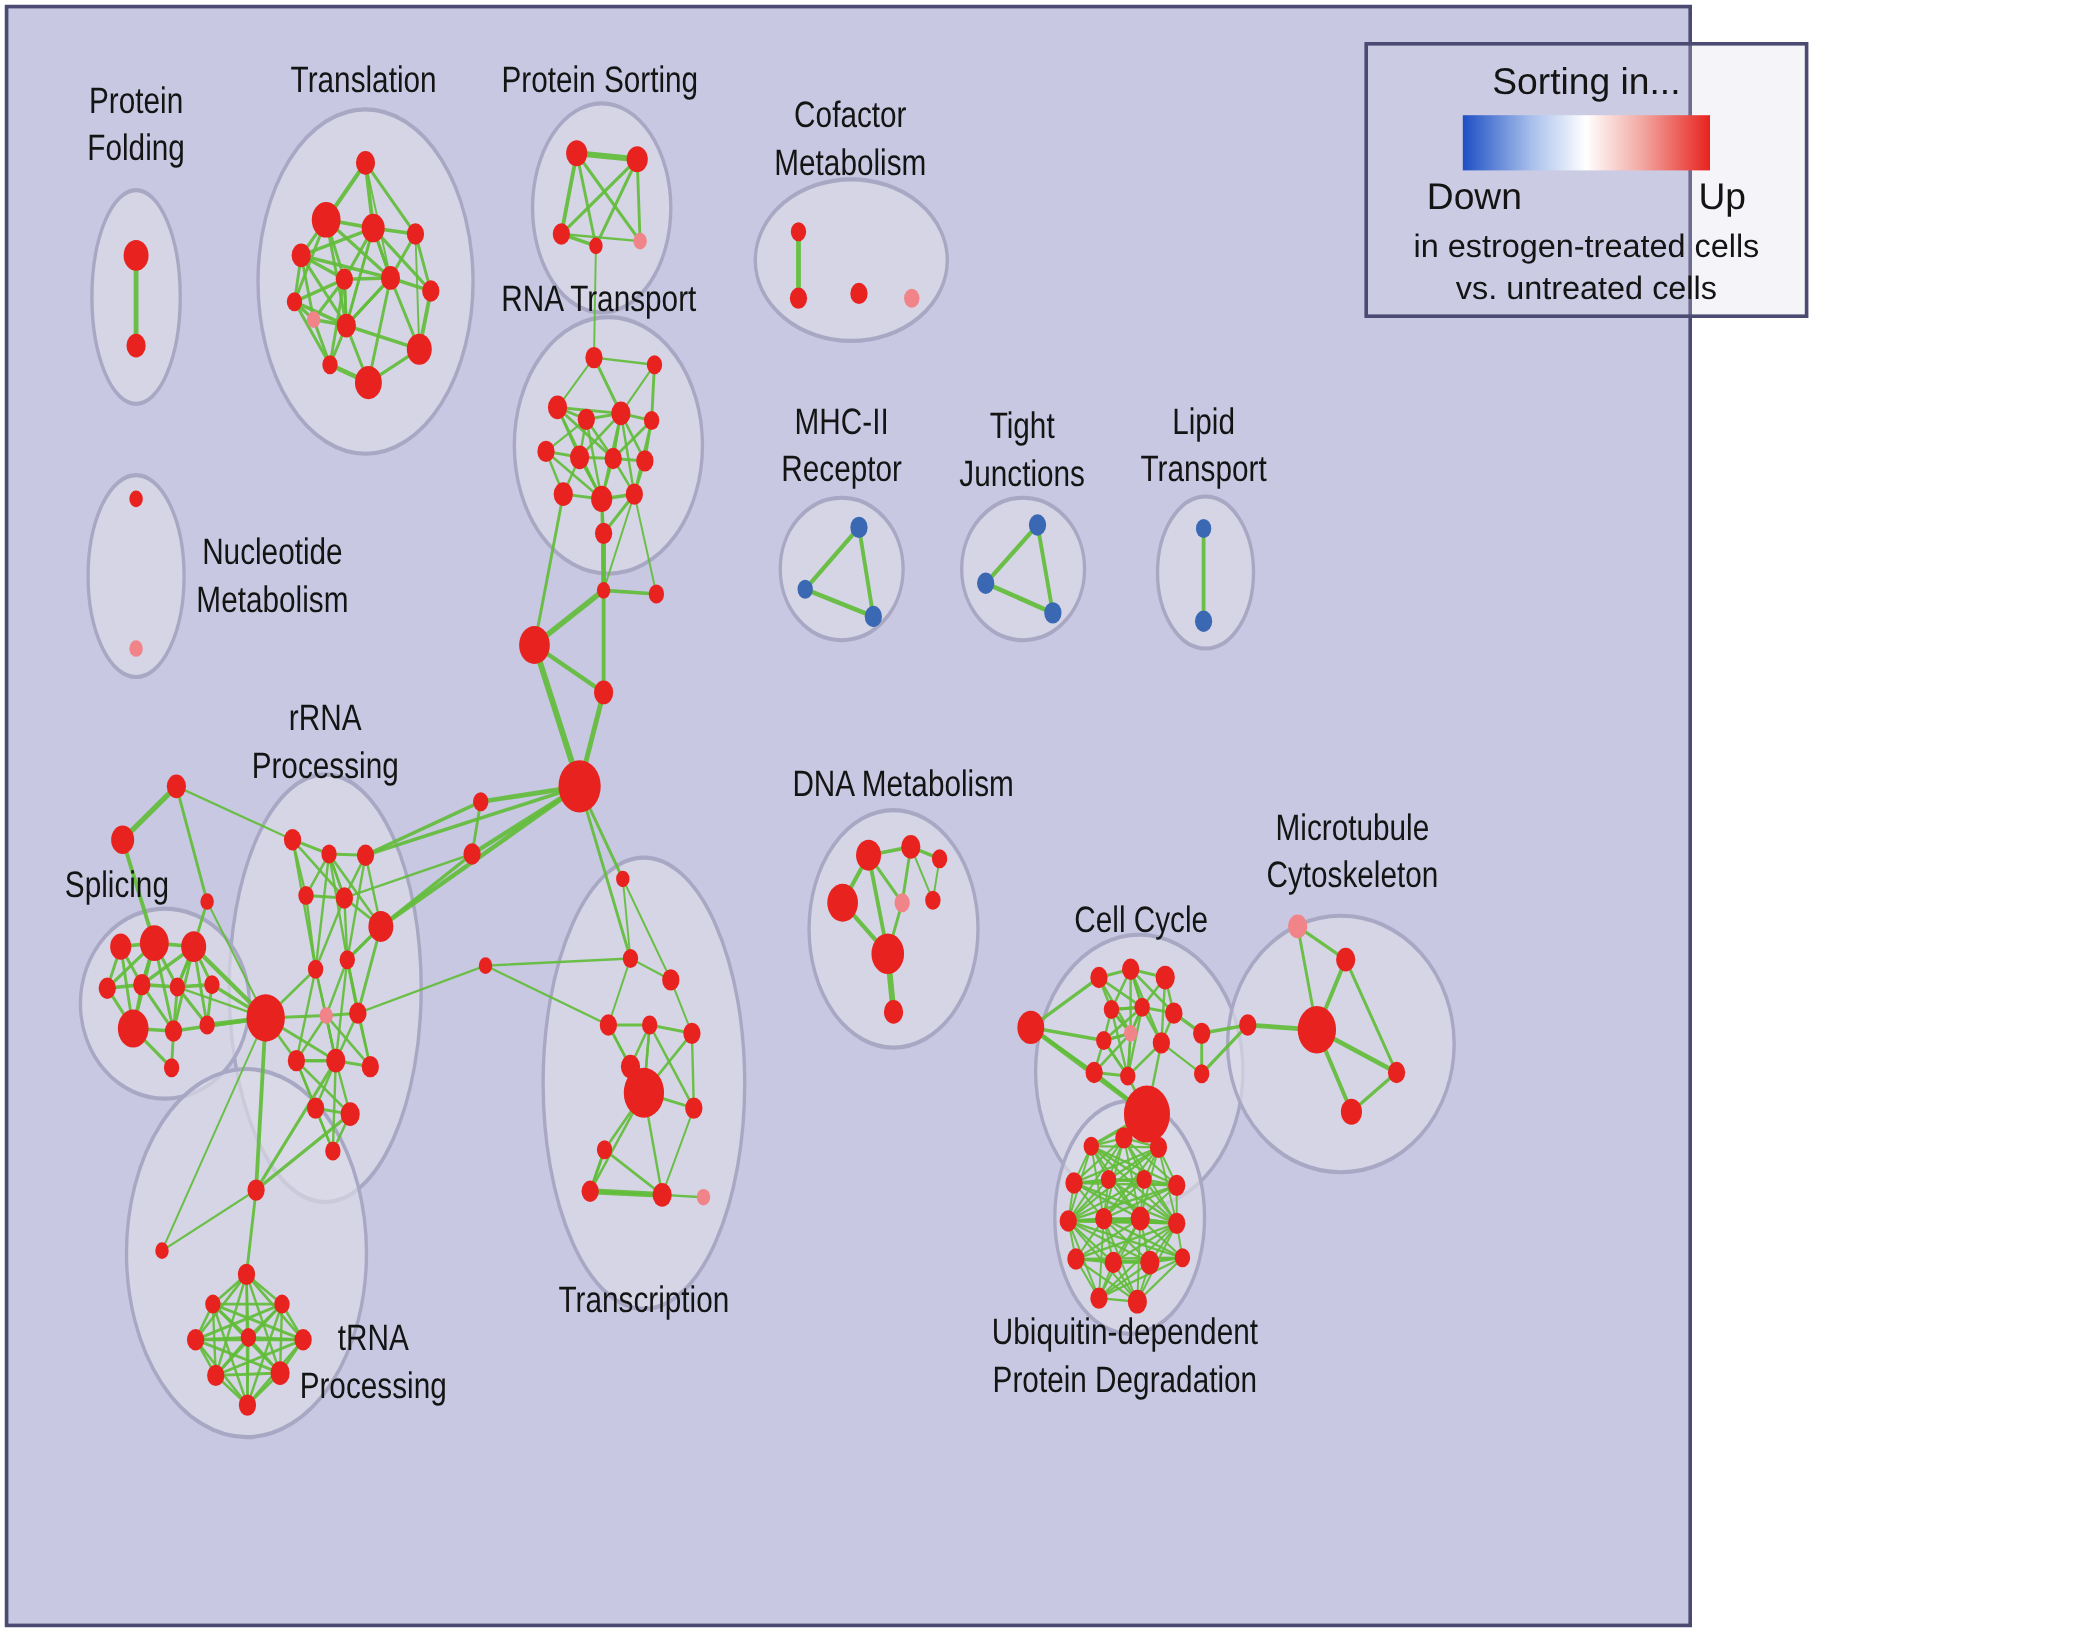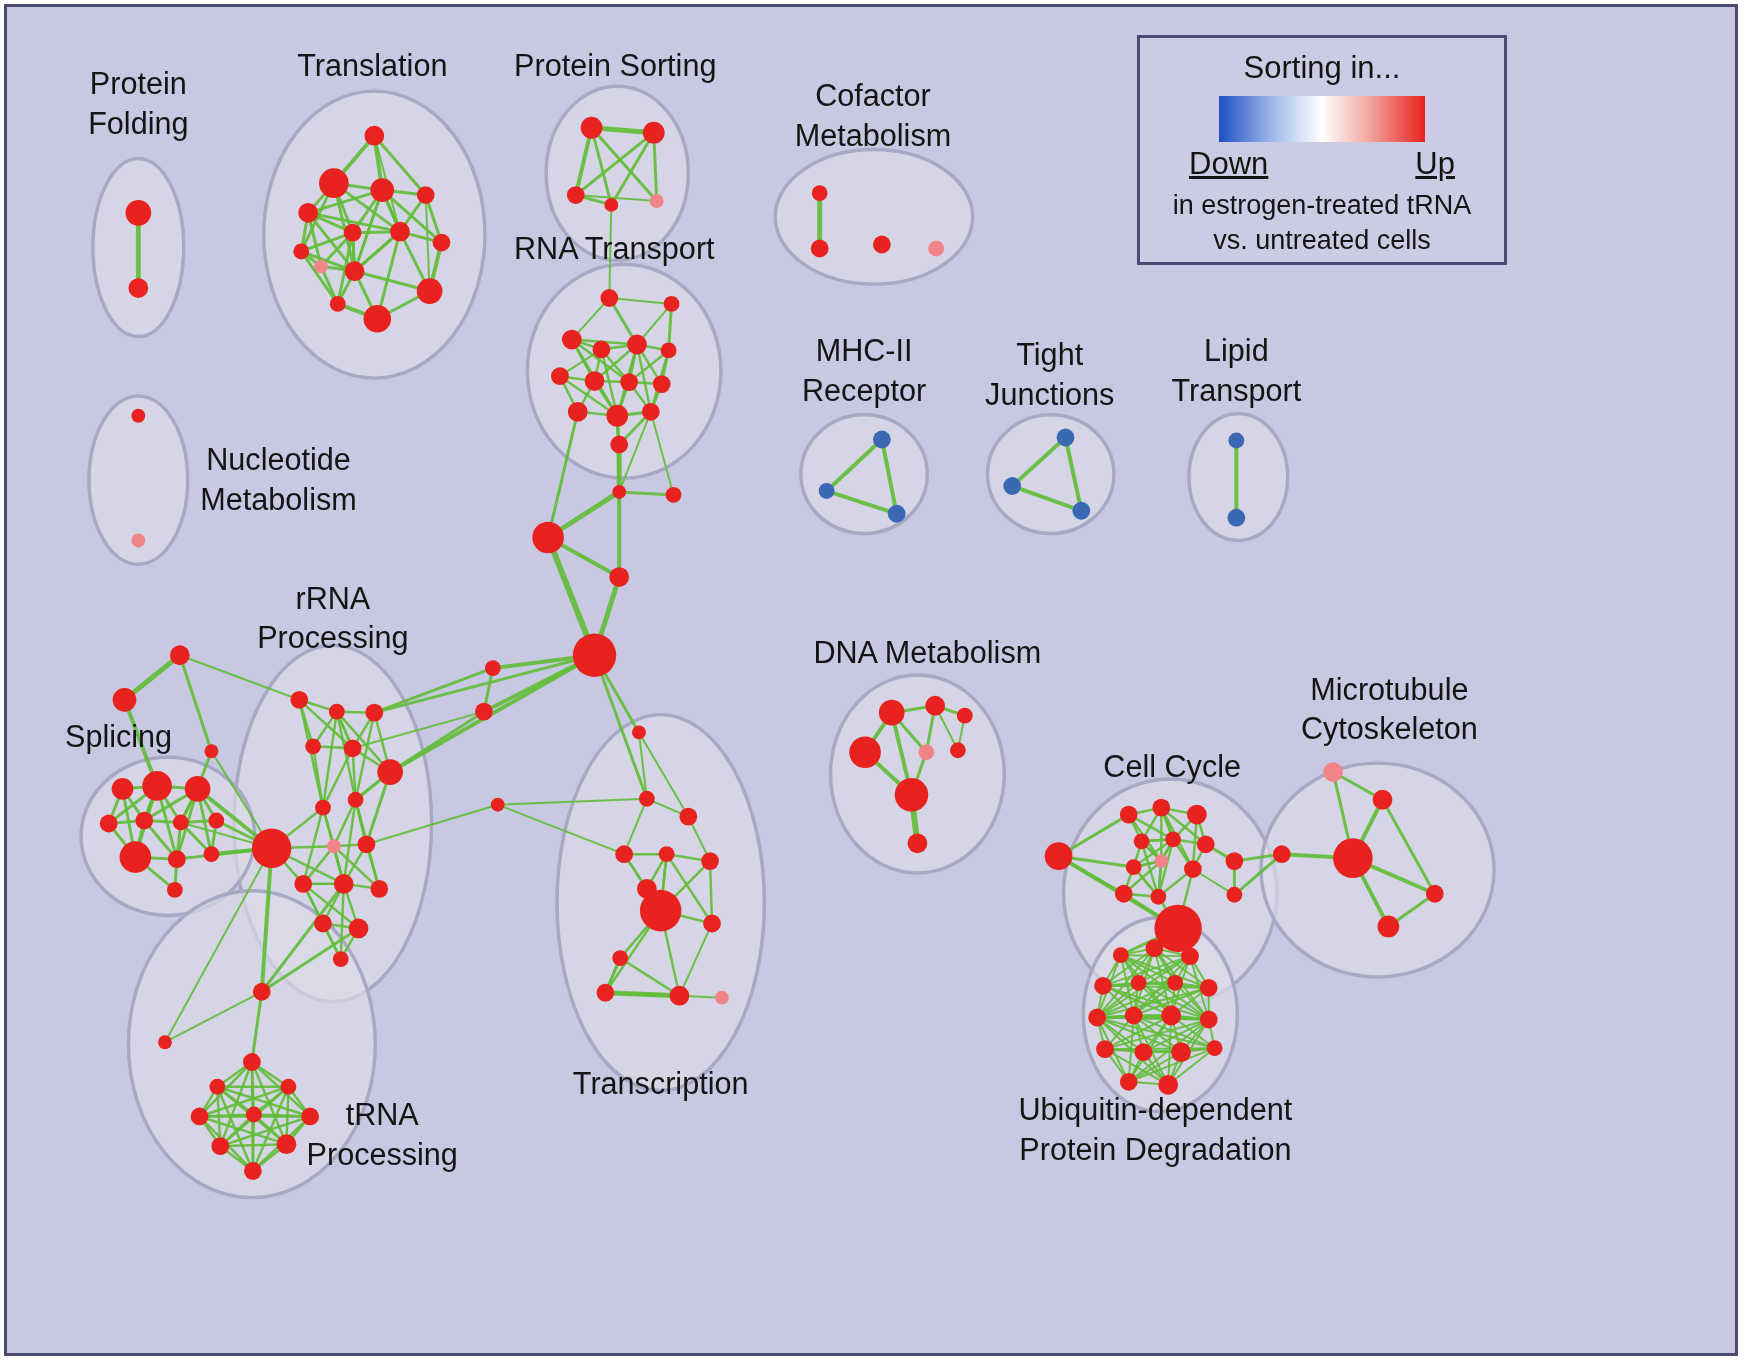--- a/index.html
+++ b/index.html
@@ -3,37 +3,37 @@
 <meta charset="utf-8">
 <title>Enrichment Network Figure</title>
 <style>
   html,body { margin:0; padding:0; }
   body {
     width:1750px; height:1360px; position:relative;
     background:#ffffff; overflow:hidden;
     font-family:"Liberation Sans", sans-serif;
   }
   .canvas {
-    position:absolute; left:4px; top:4px; width:1734px; height:1352px;
+    position:absolute; left:4px; top:4px; width:1406px; height:1352px;
     background:#c8c8e2; border:3px solid #4a4a72; box-sizing:border-box;
   }
   #network-svg { position:absolute; left:0; top:0; width:100%; height:100%; }
   .cluster-label { font-size:31px; font-family:"Liberation Sans", sans-serif; }
   .legend {
     position:absolute; left:1130px; top:28px; width:370px; height:230px;
     border:3px solid #4a4a72; box-sizing:border-box; text-align:center;
     background:rgba(210,210,230,0.25);
   }
   .legend-title { font-size:31px; color:#141414; margin-top:12px; }
   .legend-gradient {
     width:206px; height:46px; margin:10px auto 4px auto;
   }
   .legend-scale {
     width:266px; margin:0 auto; display:flex; justify-content:space-between;
-    font-size:31px; color:#141414;text-decoration:underline;
+    font-size:31px; color:#141414;
   }
   .legend-caption { font-size:27px; color:#141414; line-height:35px; }
   .legend-caption.first { margin-top:6px; }
 </style>
 </head>
 <body>
 
 <div class="canvas">
   <svg id="network-svg" viewBox="0 0 1750 1360" preserveAspectRatio="none">
       <g>
@@ -702,16 +702,16 @@
       </g>
     </svg>
 
   <div class="legend">
     <div class="legend-title">Sorting in...</div>
     <div class="legend-gradient" id="legend-gradient" style="background: linear-gradient(to right, rgb(30, 80, 196) 0%, rgb(169, 192, 236) 28%, rgb(255, 255, 255) 50%, rgb(242, 170, 164) 72%, rgb(232, 34, 30) 100%);"></div>
     <div class="legend-scale">
       <span>Down</span>
       <span>Up</span>
     </div>
-    <div class="legend-caption first">in estrogen-treated tRNA</div>
+    <div class="legend-caption first">in estrogen-treated cells</div>
     <div class="legend-caption">vs. untreated cells</div>
   </div>
 </div>
 
 </body></html>

